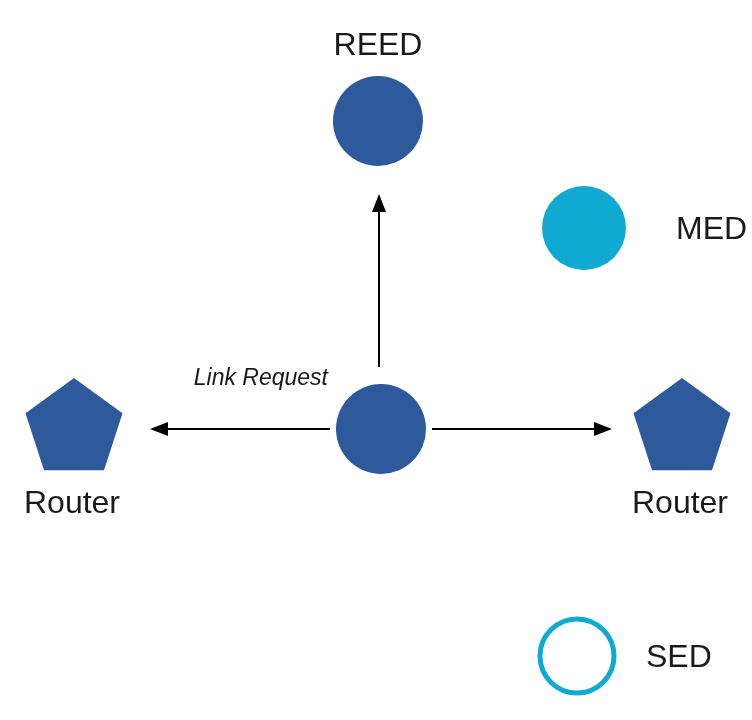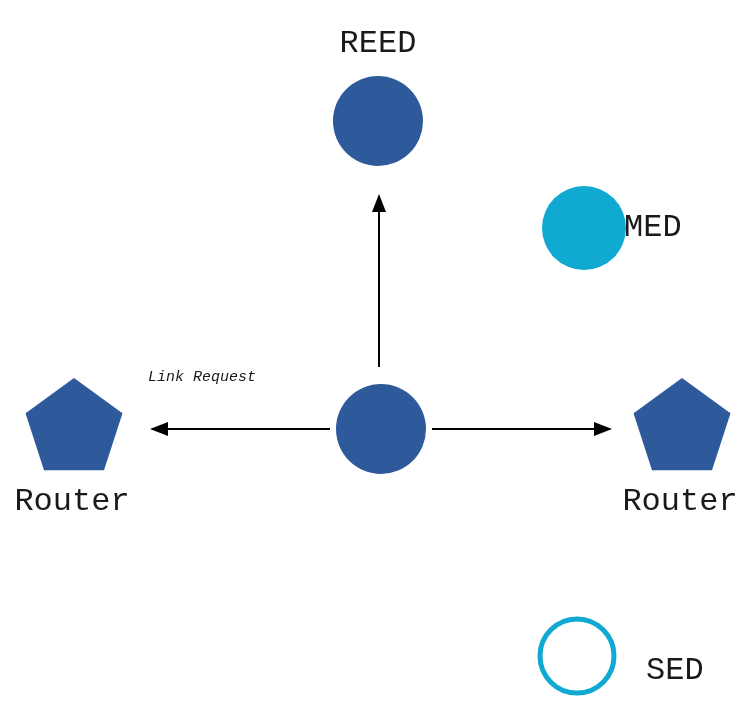--- a/index.html
+++ b/index.html
@@ -5,21 +5,21 @@
   html, body {
     margin: 0;
     padding: 0;
     background: #ffffff;
   }
   .canvas {
     position: relative;
     width: 752px;
     height: 720px;
     background: #ffffff;
-    font-family: Liberation Mono, monospace;
+    font-family: Liberation Sans, sans-serif;
     overflow: hidden;
   }
   .diagram-svg {
     position: absolute;
     left: 0;
     top: 0;
   }
   .arrow {
     stroke-width: 2;
     fill: none;
@@ -33,23 +33,23 @@
     white-space: nowrap;
   }
   .label.centered {
     text-align: center;
   }
   .annotation {
     position: absolute;
     left: 148px;
     top: 366px;
     width: 180px;
-    text-align: left;
+    text-align: right;
     color: #1a1a1a;
-    font-size: 15px;
+    font-size: 23px;
     font-style: italic;
     font-weight: 500;
     line-height: 23px;
   }
 </style>
 </head>
 <body>
 
 <div class="canvas">
 
@@ -72,25 +72,25 @@
 
     <circle cx="577" cy="656" r="37" fill="#ffffff" stroke-width="5" stroke="#10A9D2"></circle>
 
     <polygon points="74,378 122.5,413.2 104,470.3 44,470.3 25.5,413.2" fill="#2E5A9C"></polygon>
 
     <polygon points="682,378 730.5,413.2 712,470.3 652,470.3 633.5,413.2" fill="#2E5A9C"></polygon>
   </svg>
 
   <div class="label centered" style="left:298px; top:26px; width:160px;">REED</div>
 
-  <div class="label" style="left:624px; top:210px;">MED</div>
+  <div class="label" style="left:676px; top:210px;">MED</div>
 
   <div class="label centered" style="left:7px; top:484px; width:130px;">Router</div>
 
   <div class="label centered" style="left:615px; top:484px; width:130px;">Router</div>
 
-  <div class="label" style="left:646px; top:653px;">SED</div>
+  <div class="label" style="left:646px; top:638px;">SED</div>
 
   <div class="annotation">
     <div>Link Request</div>
   </div>
 
 </div>
 
 </body></html>

